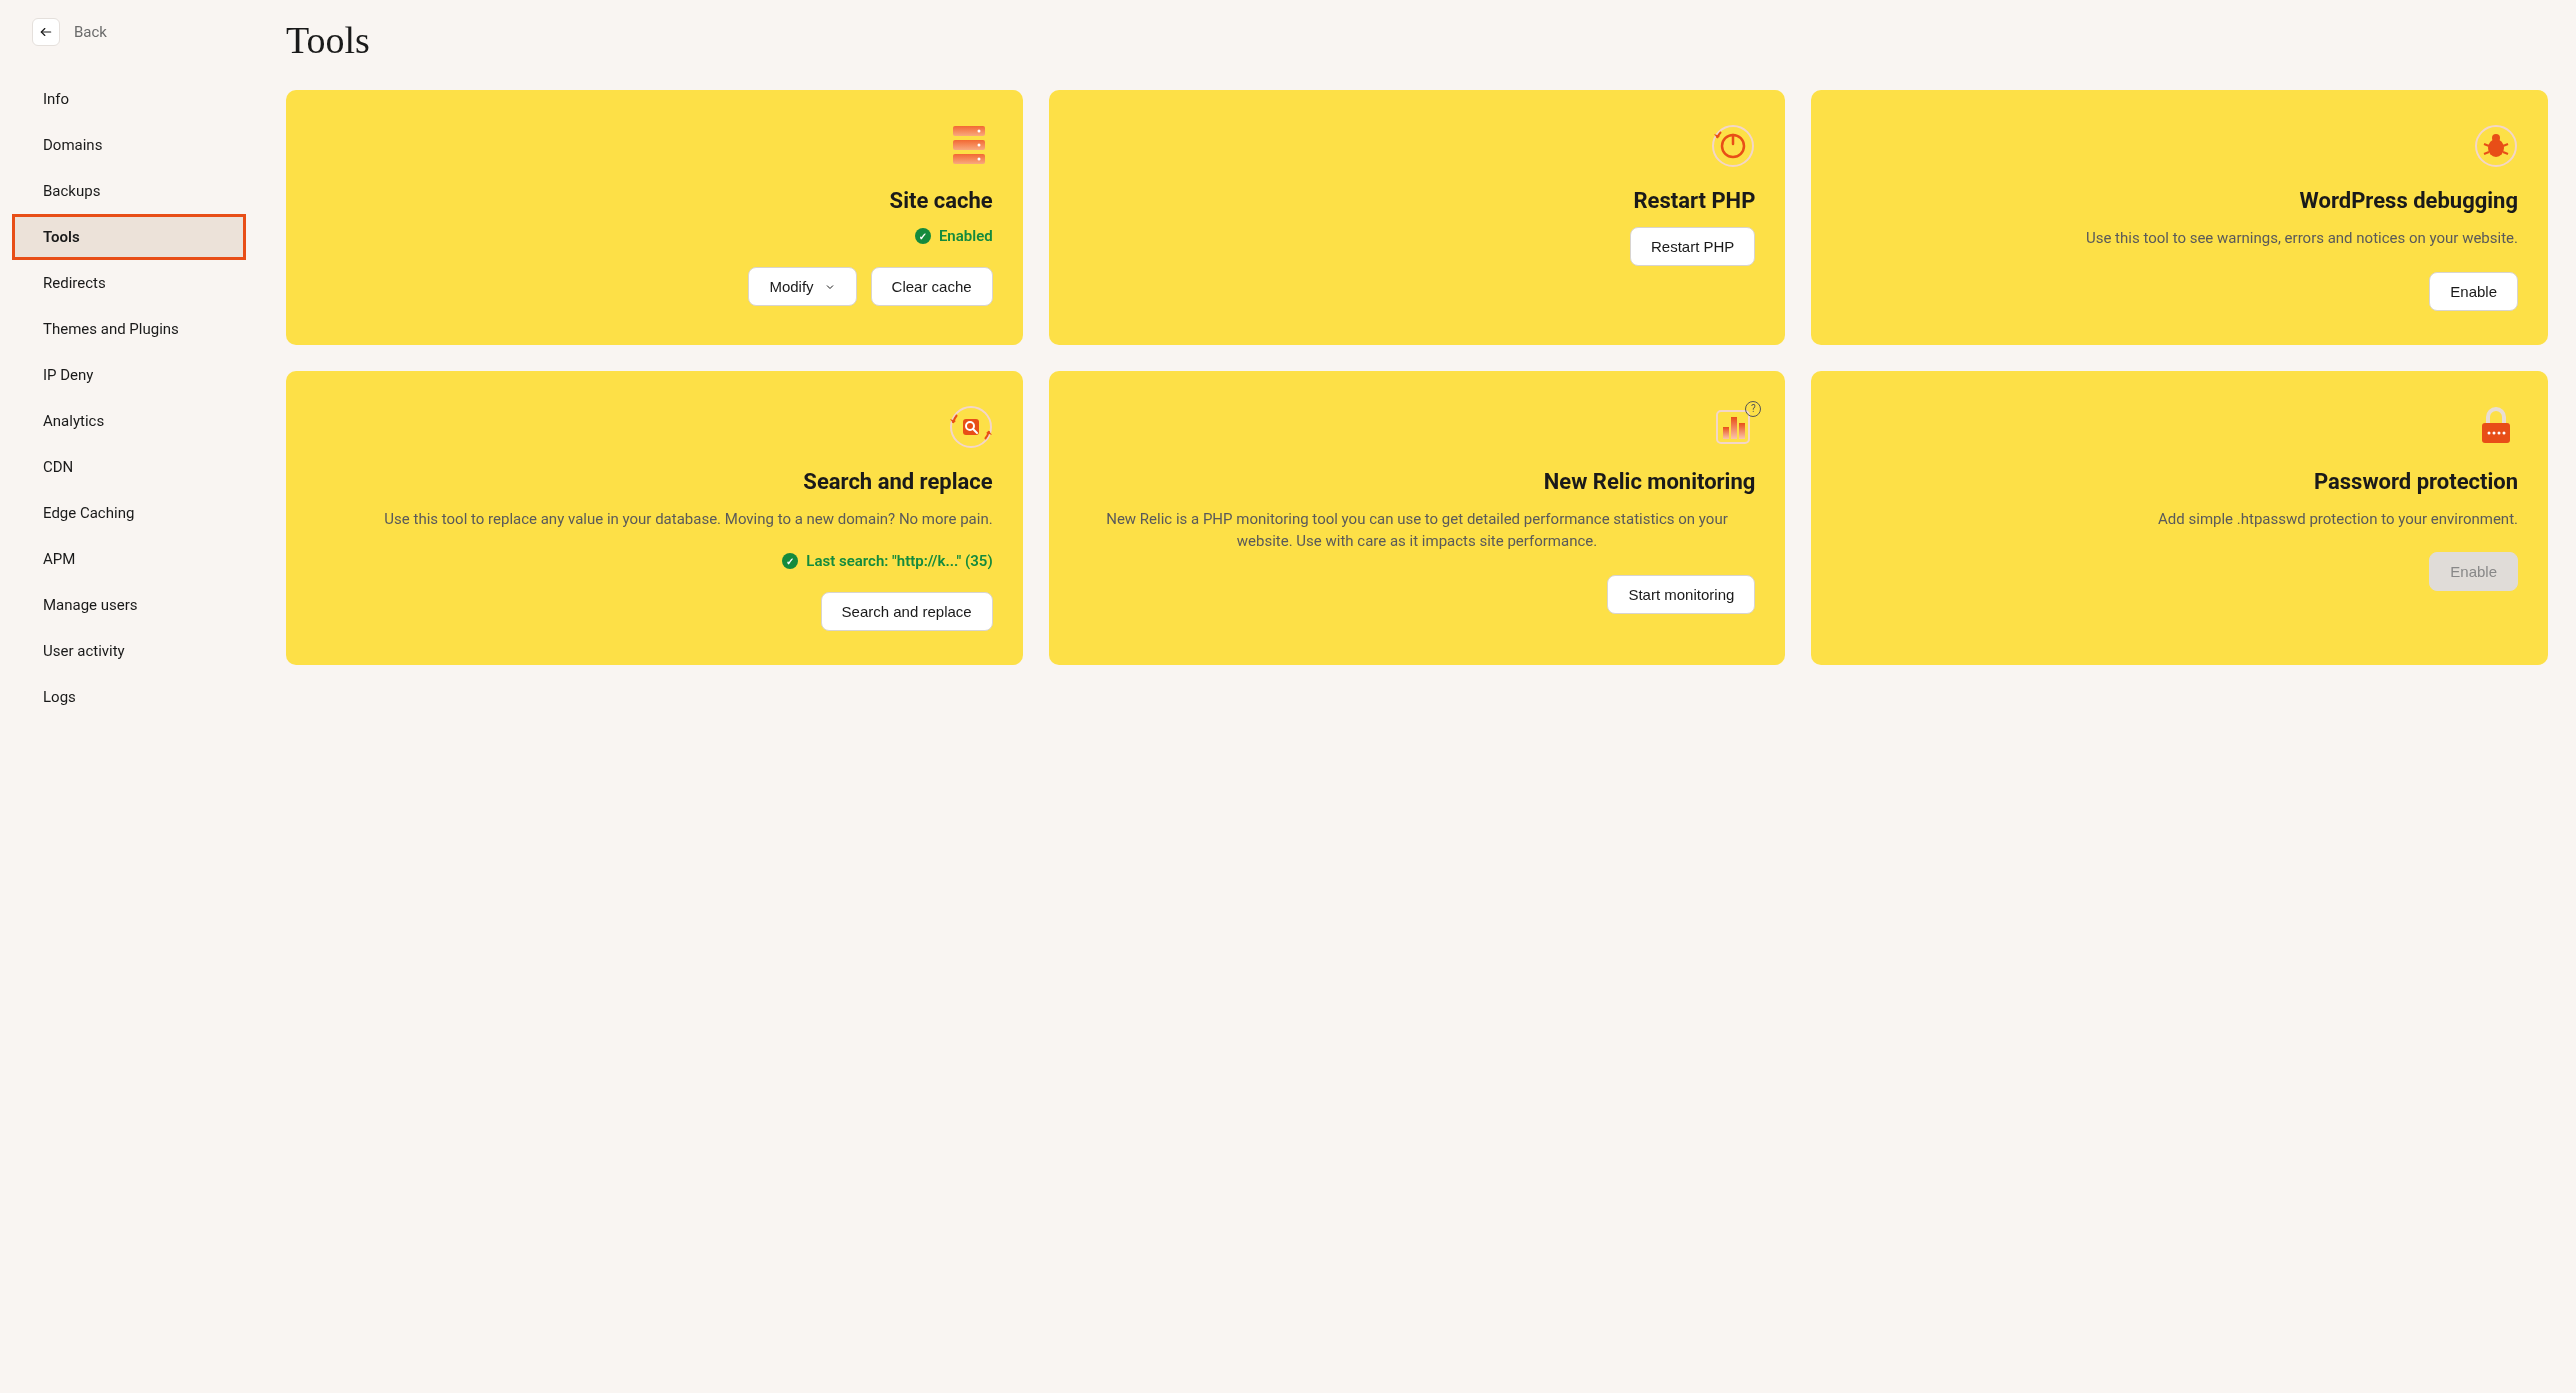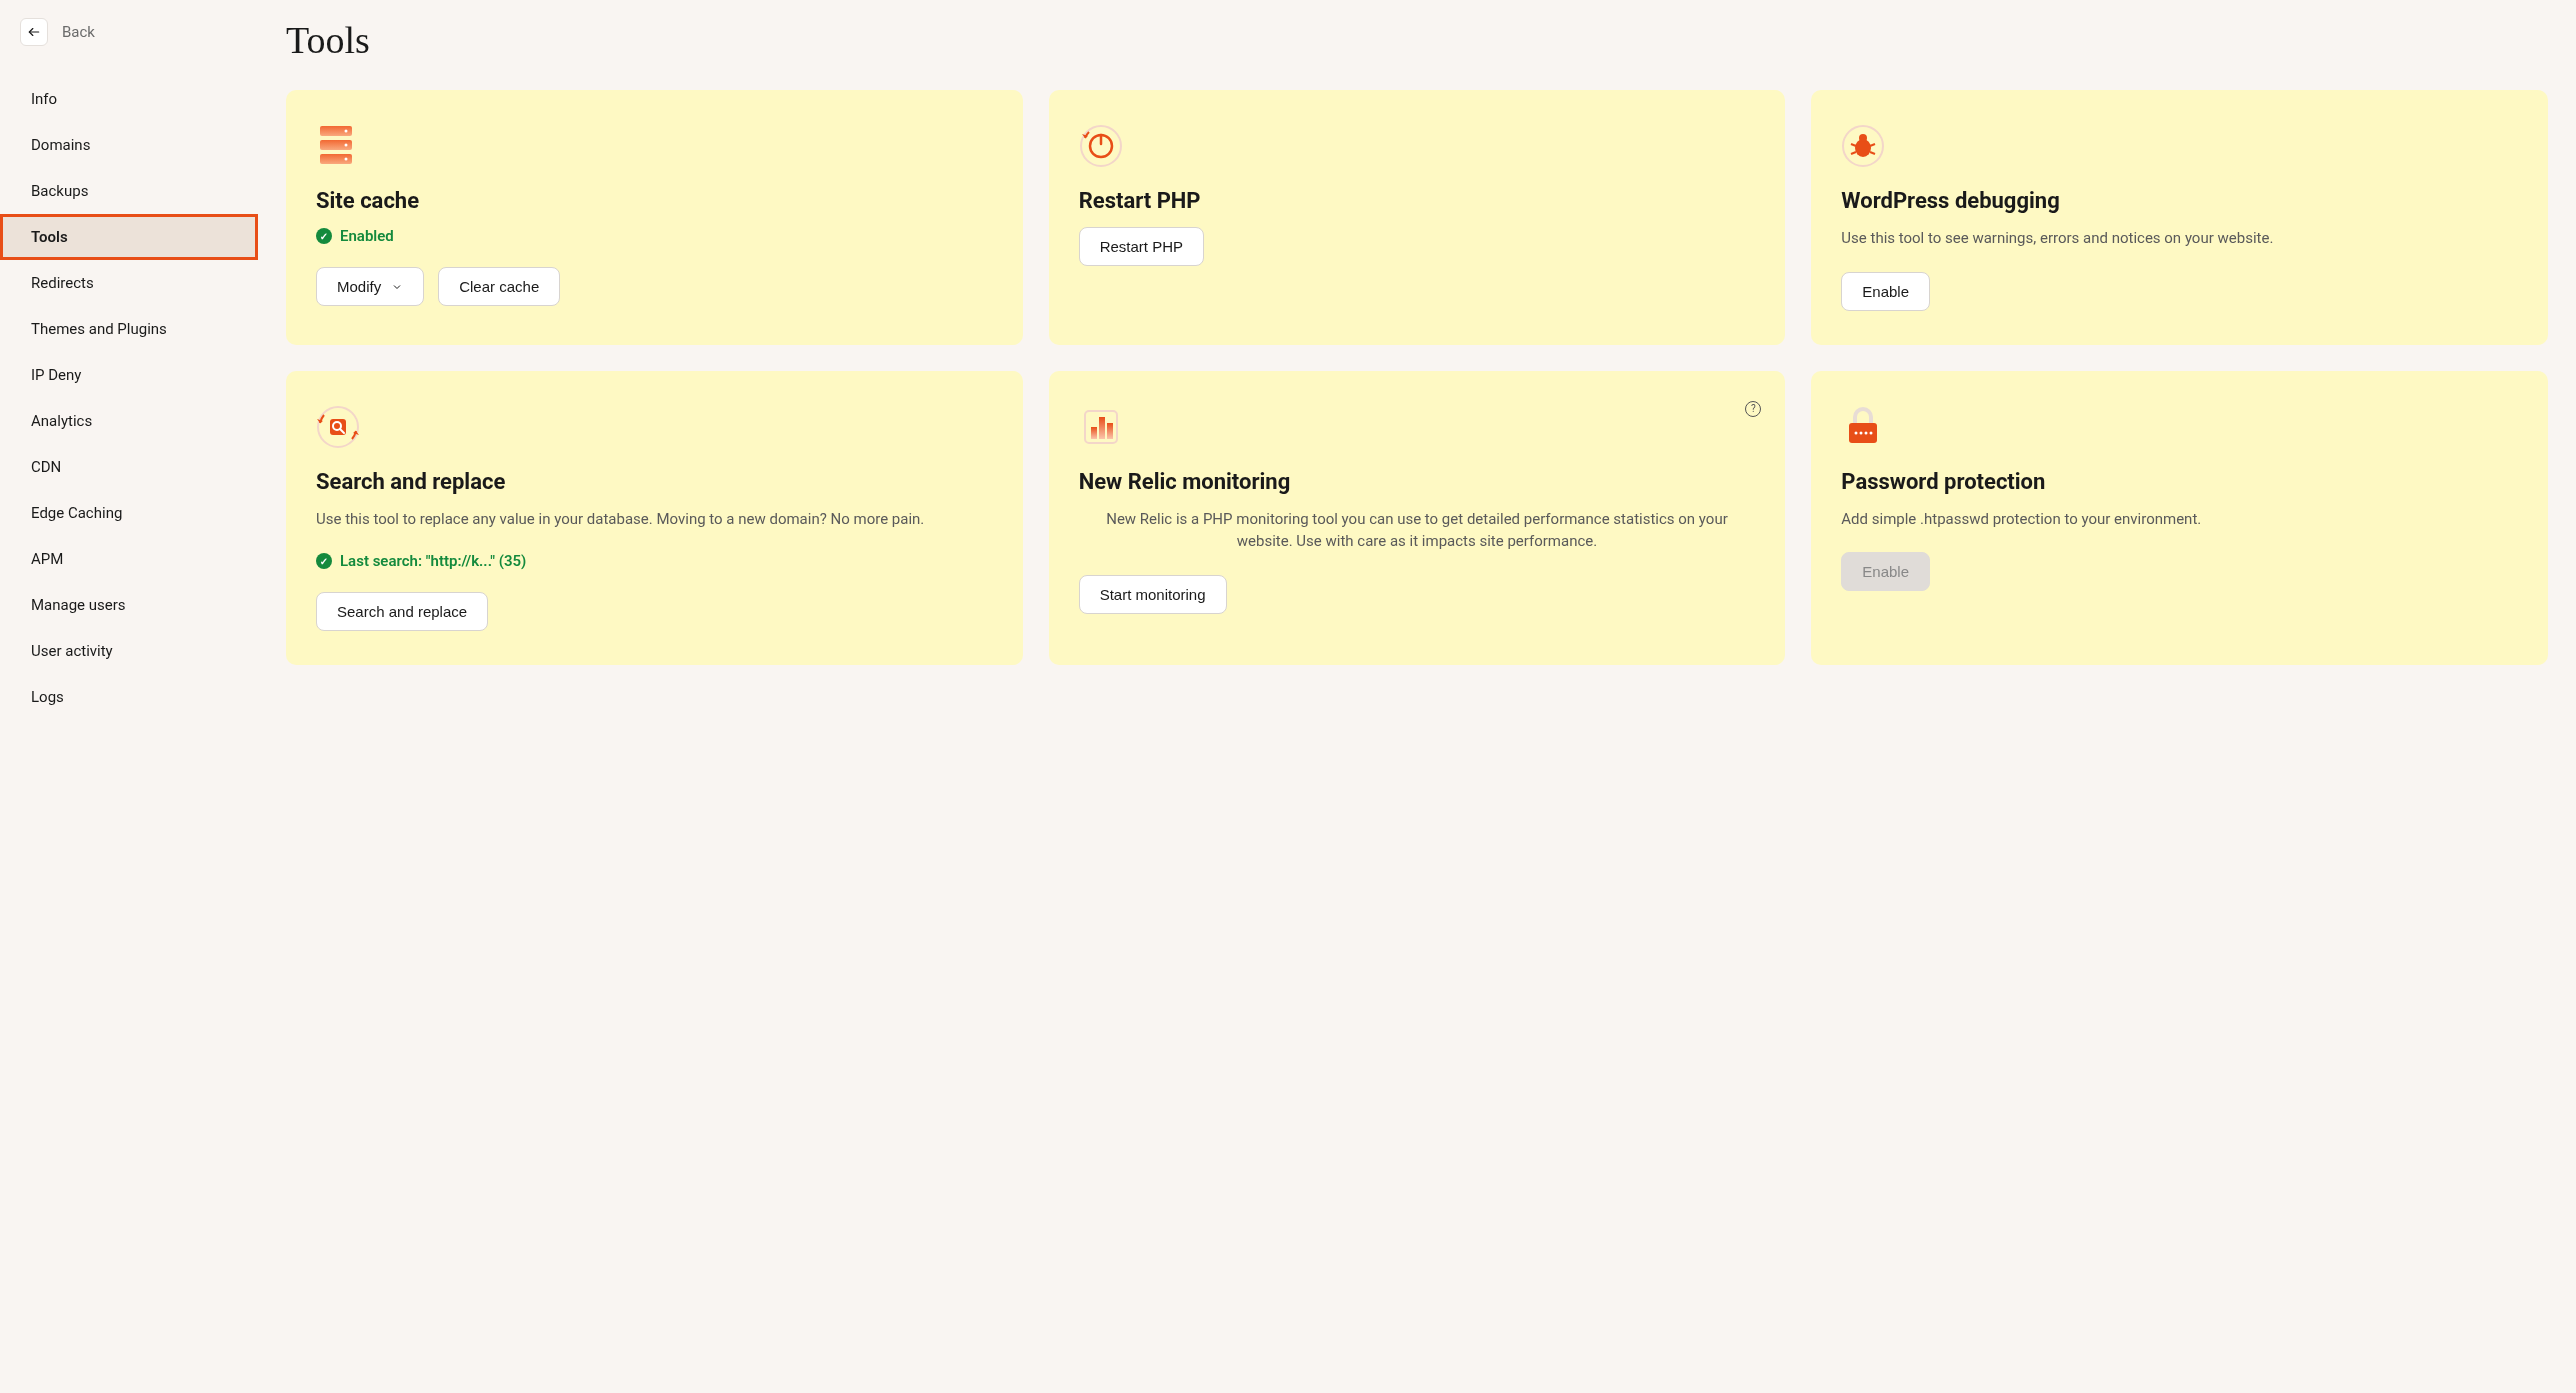--- a/index.html
+++ b/index.html
@@ -12,21 +12,21 @@
       background: #f9f5f2;
       color: #1a1a1a;
     }
     .container {
       display: flex;
       min-height: 100vh;
     }
     .sidebar {
       width: 258px;
       flex-shrink: 0;
-      padding: 18px 0;
+      padding: 18px 12px;
     }
     .back-row {
       display: flex;
       align-items: center;
       gap: 14px;
       padding: 0 20px 30px 20px;
     }
     .back-btn {
       width: 28px;
       height: 28px;
@@ -68,26 +68,26 @@
       font-size: 38px;
       font-weight: 400;
       margin-bottom: 28px;
     }
     .grid {
       display: grid;
       grid-template-columns: repeat(3, 1fr);
       gap: 26px;
     }
     .card {
-      background: #fef9c3;
+      background: #fde047;
       border-radius: 10px;
       padding: 34px 30px;
       display: flex;
       flex-direction: column;
-      align-items: flex-start;
+      align-items: flex-end;
       text-align: center;
       position: relative;
     }
     .card-icon {
       width: 44px;
       height: 44px;
       margin-bottom: 20px;
       display: flex;
       align-items: center;
       justify-content: center;

